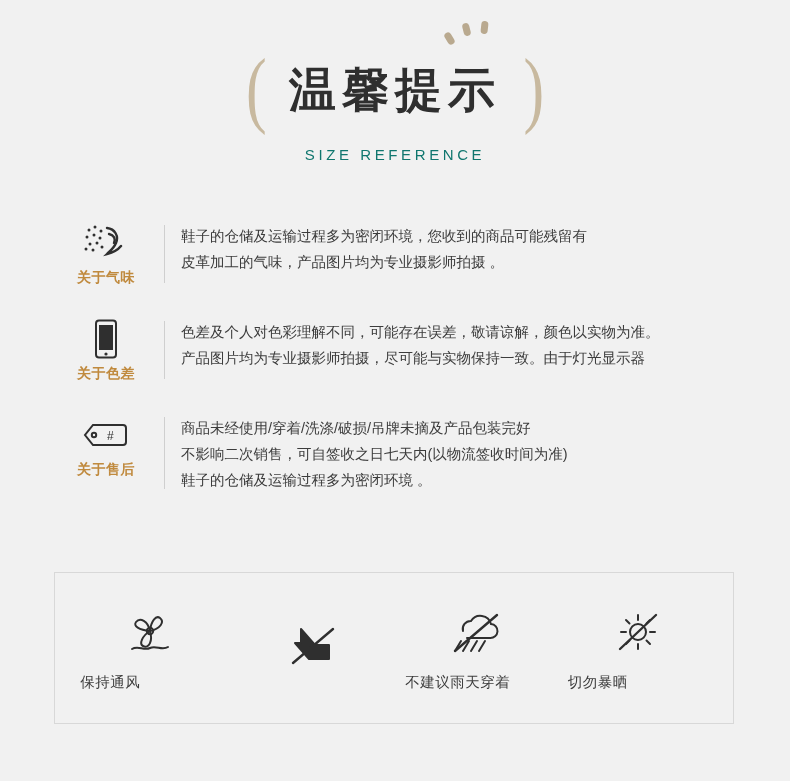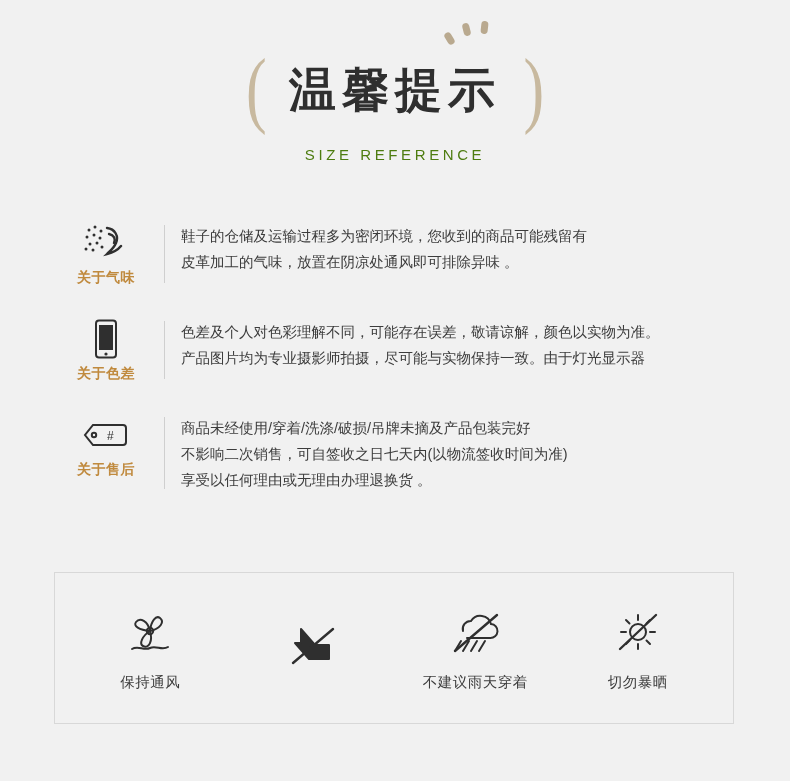--- a/index.html
+++ b/index.html
@@ -68,21 +68,21 @@
     font-weight: bold;
     vertical-align: middle;
     margin: 0 14px;
     font-family: "DejaVu Sans", "Liberation Sans", sans-serif;
     text-align: center;
   }
   .subtitle {
     margin-top: 26px;
     font-size: 15px;
     letter-spacing: 3.6px;
-    color: #4d7c0f;
+    color: #0f766e;
     font-family: "Liberation Sans", sans-serif;
   }
 
   
   .notes {
     margin: 58px 0 0 0;
     padding: 0 52px;
   }
   .note-row {
     display: flex;
@@ -137,21 +137,21 @@
   }
   .care-items {
     display: flex;
     height: 100%;
     align-items: center;
     justify-content: space-around;
     padding: 0 14px;
     box-sizing: border-box;
   }
   .care-item {
-    text-align: center;
+    text-align: left;
     width: 140px;
   }
   .care-glyph {
     height: 54px;
     display: flex;
     align-items: center;
     justify-content: center;
   }
   .care-label {
     margin-top: 14px;
@@ -202,21 +202,21 @@
             </g>
             <path d="M24 4 C32 5, 36 12, 33 19 C31 24, 27 27, 24 30 C28 29, 34 27, 38 22" fill="none" stroke="#2f2f2f" stroke-width="2.4" stroke-linecap="round"></path>
             <path d="M26 10 C31 11, 33 15, 31 19" fill="none" stroke="#2f2f2f" stroke-width="2.4" stroke-linecap="round"></path>
           </svg>
         </div>
         <div class="note-label">关于气味</div>
       </div>
       <div class="note-divider"></div>
       <div class="note-text">
         <div>鞋子的仓储及运输过程多为密闭环境，您收到的商品可能残留有</div>
-        <div>皮革加工的气味，放置在阴凉处通风即可排除异味 。</div>
+        <div>皮革加工的气味，产品图片均为专业摄影师拍摄 。</div>
       </div>
     </div>
 
     <div class="note-row">
       <div class="note-icon-col">
         <div class="note-glyph">
           <svg width="26" height="40" viewBox="0 0 26 40">
             <rect x="3" y="1.5" width="20" height="37" rx="3" ry="3" fill="none" stroke="#2f2f2f" stroke-width="2"></rect>
             <rect x="6" y="6" width="14" height="25" fill="#2f2f2f"></rect>
             <circle cx="13" cy="35" r="1.6" fill="#2f2f2f"></circle>
@@ -239,21 +239,21 @@
             <circle cx="11" cy="13" r="2.2" fill="none" stroke="#2f2f2f" stroke-width="2"></circle>
             <text x="24" y="18" font-size="12" font-family="'Liberation Sans',sans-serif" fill="#2f2f2f">#</text>
           </svg>
         </div>
         <div class="note-label">关于售后</div>
       </div>
       <div class="note-divider"></div>
       <div class="note-text">
         <div>商品未经使用/穿着/洗涤/破损/吊牌未摘及产品包装完好</div>
         <div>不影响二次销售，可自签收之日七天内(以物流签收时间为准)</div>
-        <div>享受以任何理由或无理由办理退换货 。</div>
+        <div>鞋子的仓储及运输过程多为密闭环境 。</div>
       </div>
     </div>
 
   </div>
 
   <div class="care-box">
     <div class="care-items">
 
       <div class="care-item">
         <div class="care-glyph">

